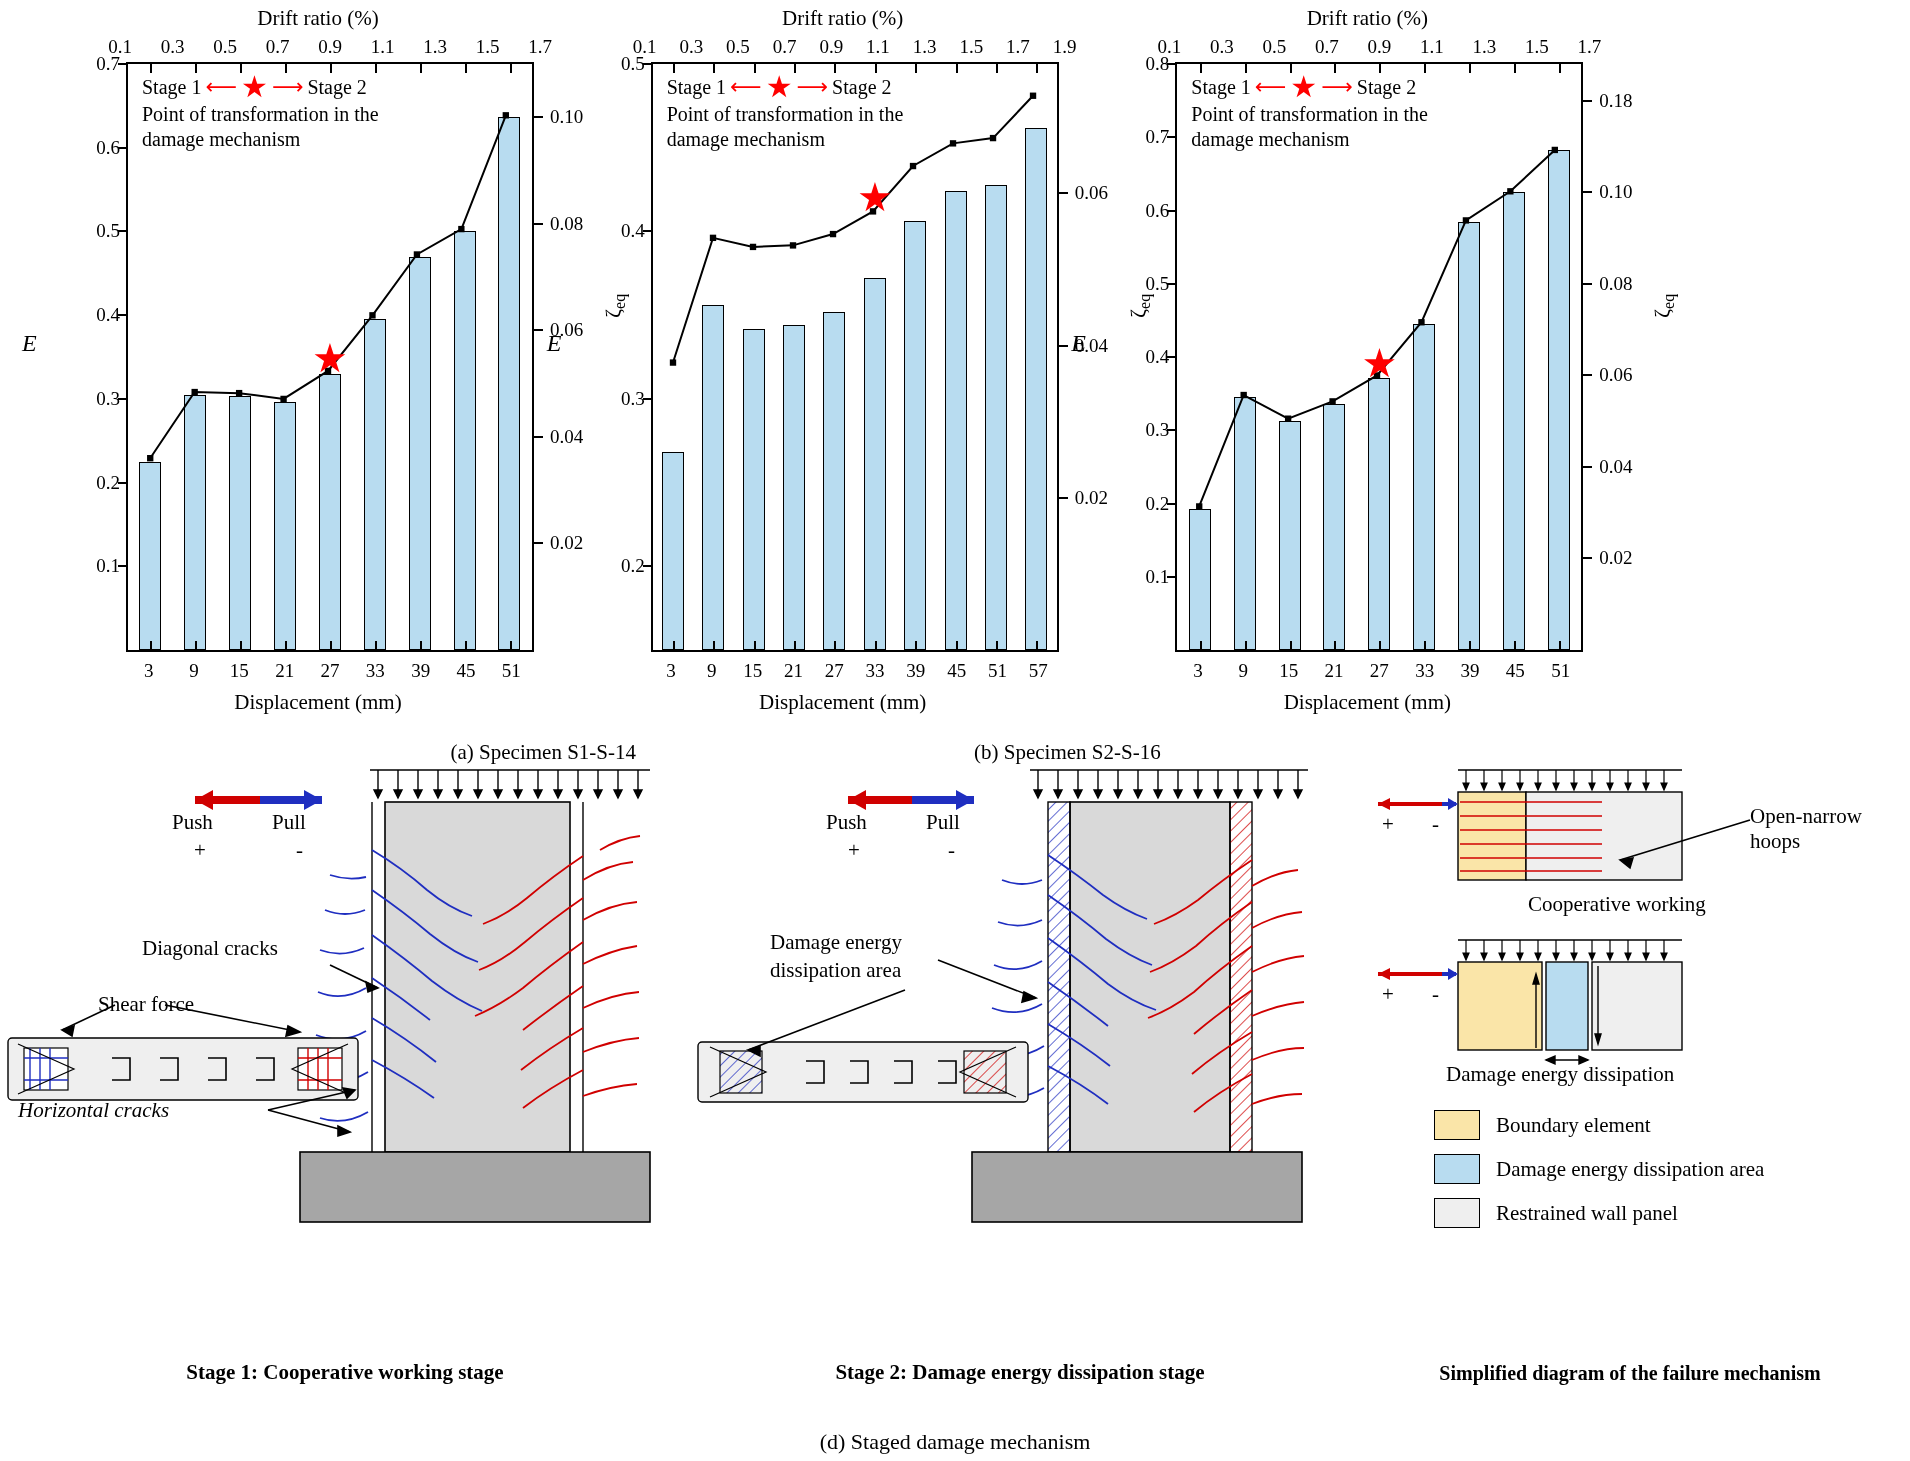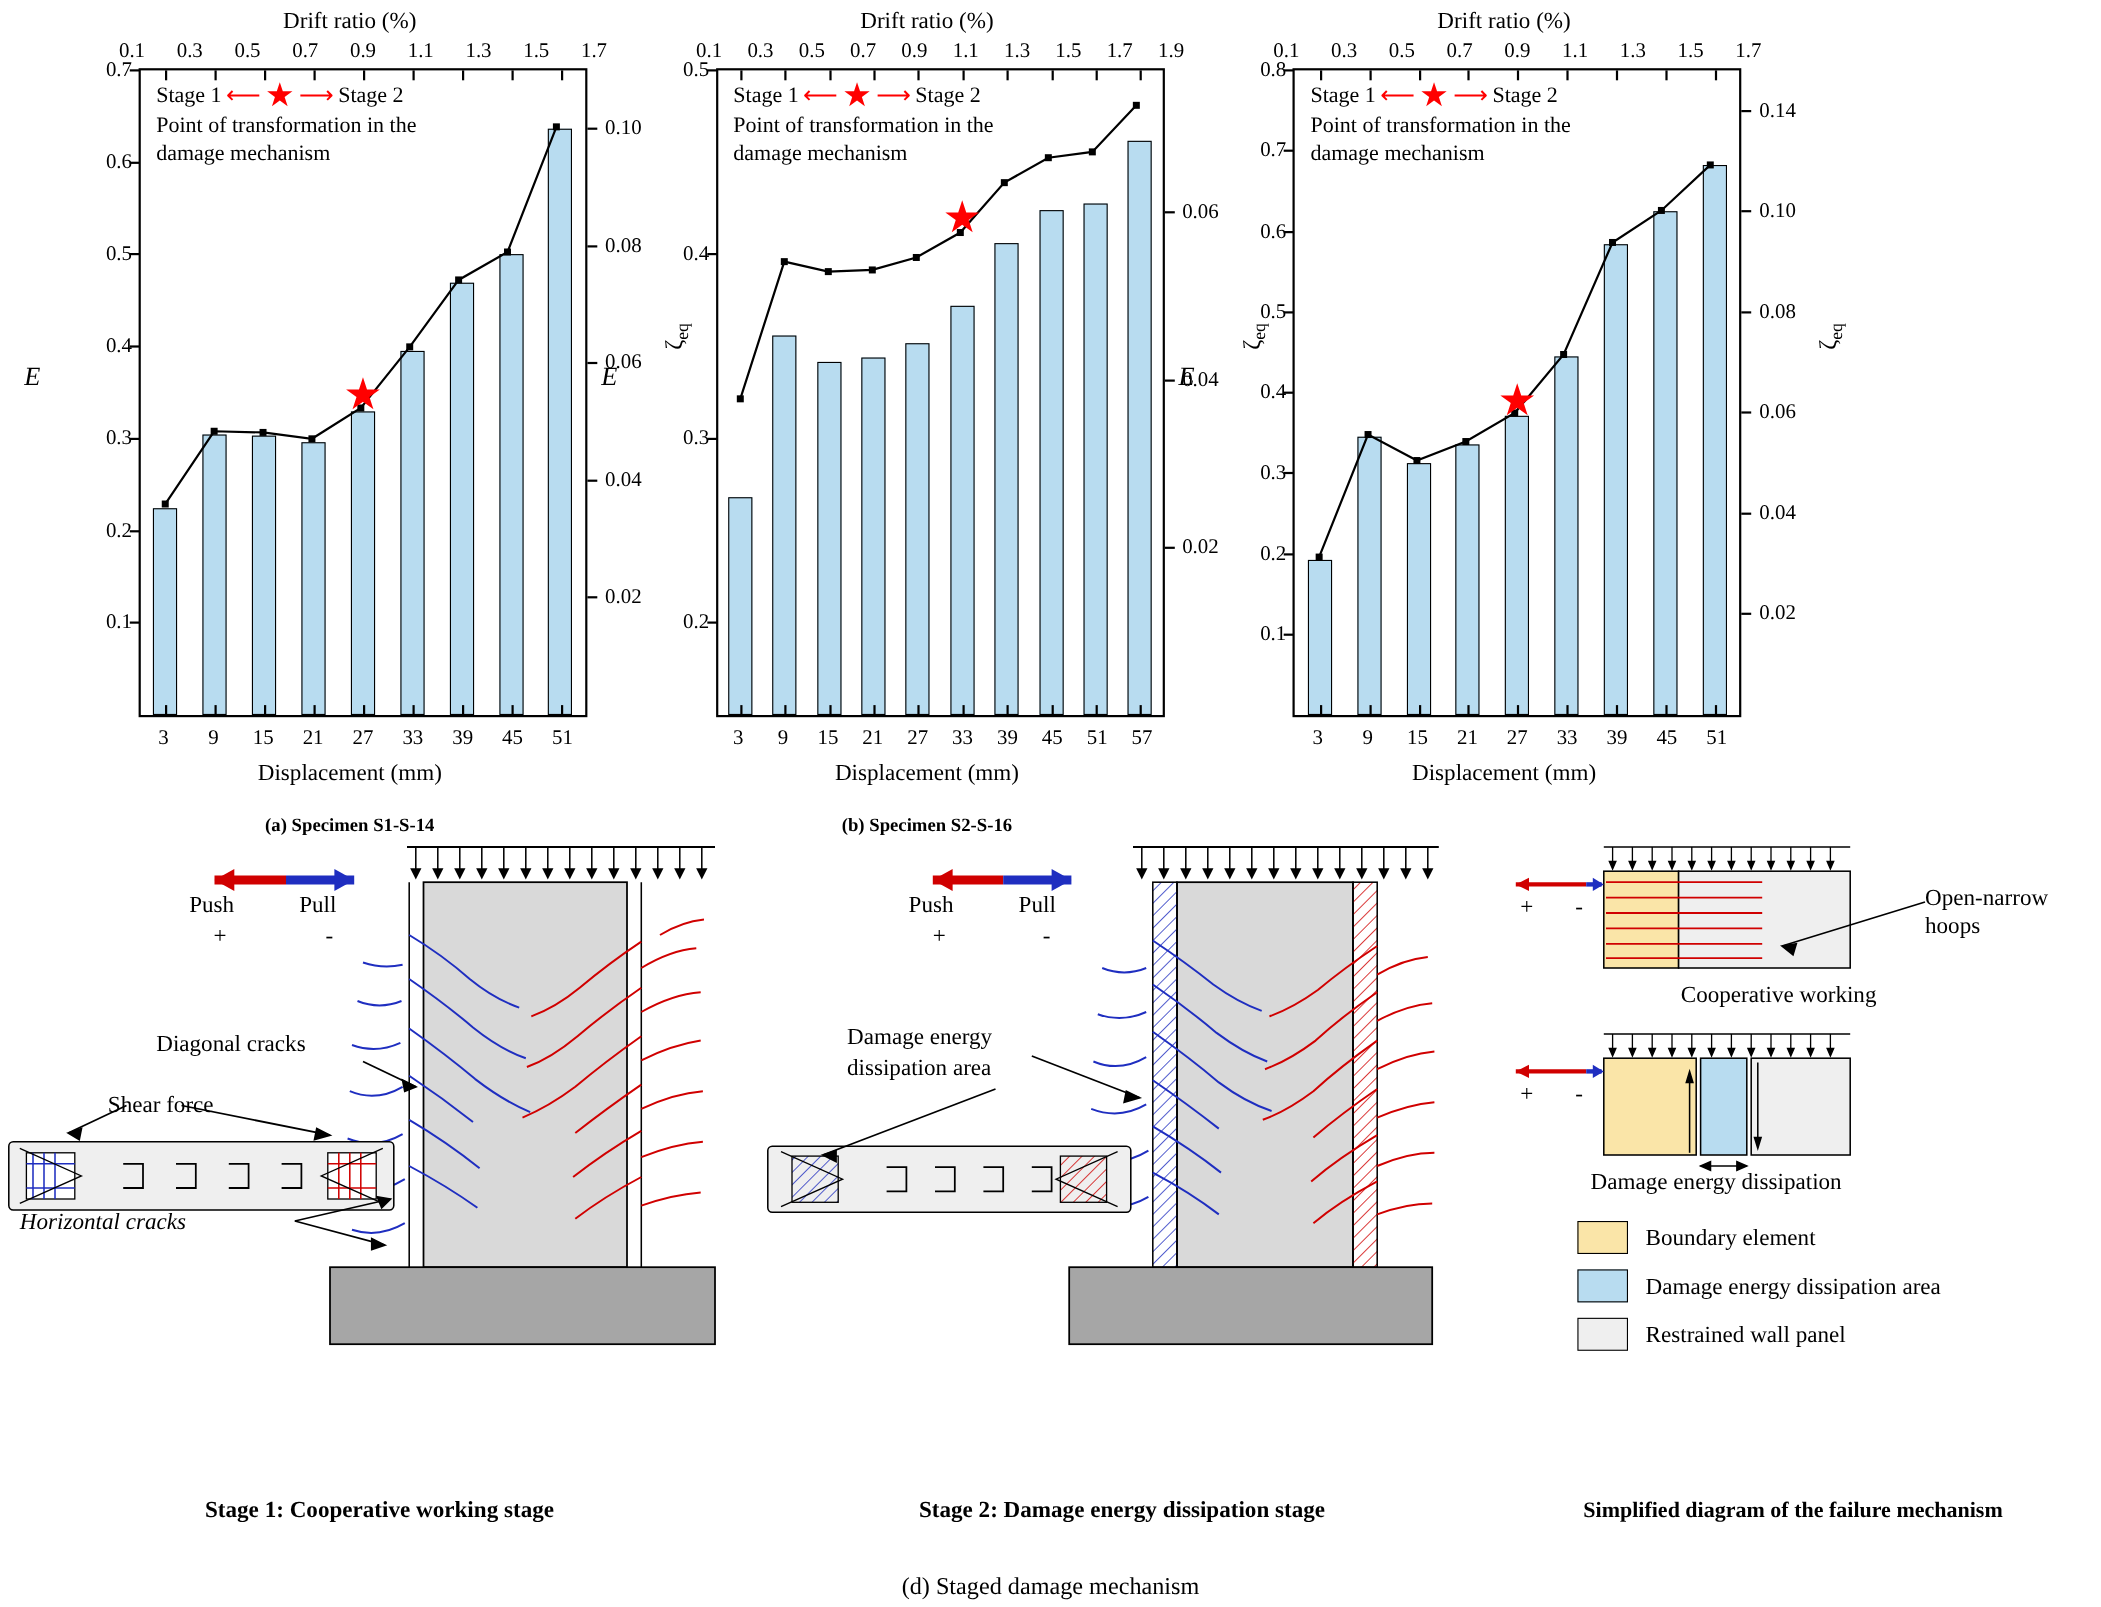--- a/index.html
+++ b/index.html
@@ -61,21 +61,21 @@
   }
   .xticks{
     position:absolute;top:660px;left:126px;width:408px;height:24px;
     display:flex;flex-direction:row;justify-content:space-around;font-size:19px;
   }
   .xticks span{width:40px;text-align:center;}
   .xlabel{
     position:absolute;top:690px;left:0;width:636px;text-align:center;font-size:21px;
   }
   .caption{
-    position:absolute;top:740px;left:0;width:636px;text-align:center;font-size:17px;font-weight:bold;
+    position:absolute;top:740px;left:0;width:636px;text-align:right;font-size:21px;
   }
   .legend-box{
     position:absolute;font-size:20px;line-height:1.25;
   }
   .stagerow{display:flex;flex-direction:row;align-items:center;gap:4px;}
   .star{color:#ff0000;font-size:30px;line-height:1;}
   .arrow-red{color:#ff0000;font-size:22px;}
   
   .diagram{
     position:absolute;top:760px;left:0;width:1910px;height:701px;
@@ -412,21 +412,21 @@
         <span style="top: 496.438px;">0.02</span>
         <i class="tickmark-r" style="top: 496.438px; left: -6px;"></i>
         <span style="top: 404.875px;">0.04</span>
         <i class="tickmark-r" style="top: 404.875px; left: -6px;"></i>
         <span style="top: 313.312px;">0.06</span>
         <i class="tickmark-r" style="top: 313.312px; left: -6px;"></i>
         <span style="top: 221.75px;">0.08</span>
         <i class="tickmark-r" style="top: 221.75px; left: -6px;"></i>
         <span style="top: 130.188px;">0.10</span>
         <i class="tickmark-r" style="top: 130.188px; left: -6px;"></i>
-        <span style="top: 38.625px;">0.14</span>
+        <span style="top: 38.625px;">0.18</span>
         <i class="tickmark-r" style="top: 38.625px; left: -6px;"></i>
       </div>
     <div class="axis-label-E">E</div>
     <div class="axis-label-zeta">ζ<sub style="font-size:16px">eq</sub></div>
     <div class="xticks" id="xtC">
         <span>3</span>
         <span>9</span>
         <span>15</span>
         <span>21</span>
         <span>27</span>

